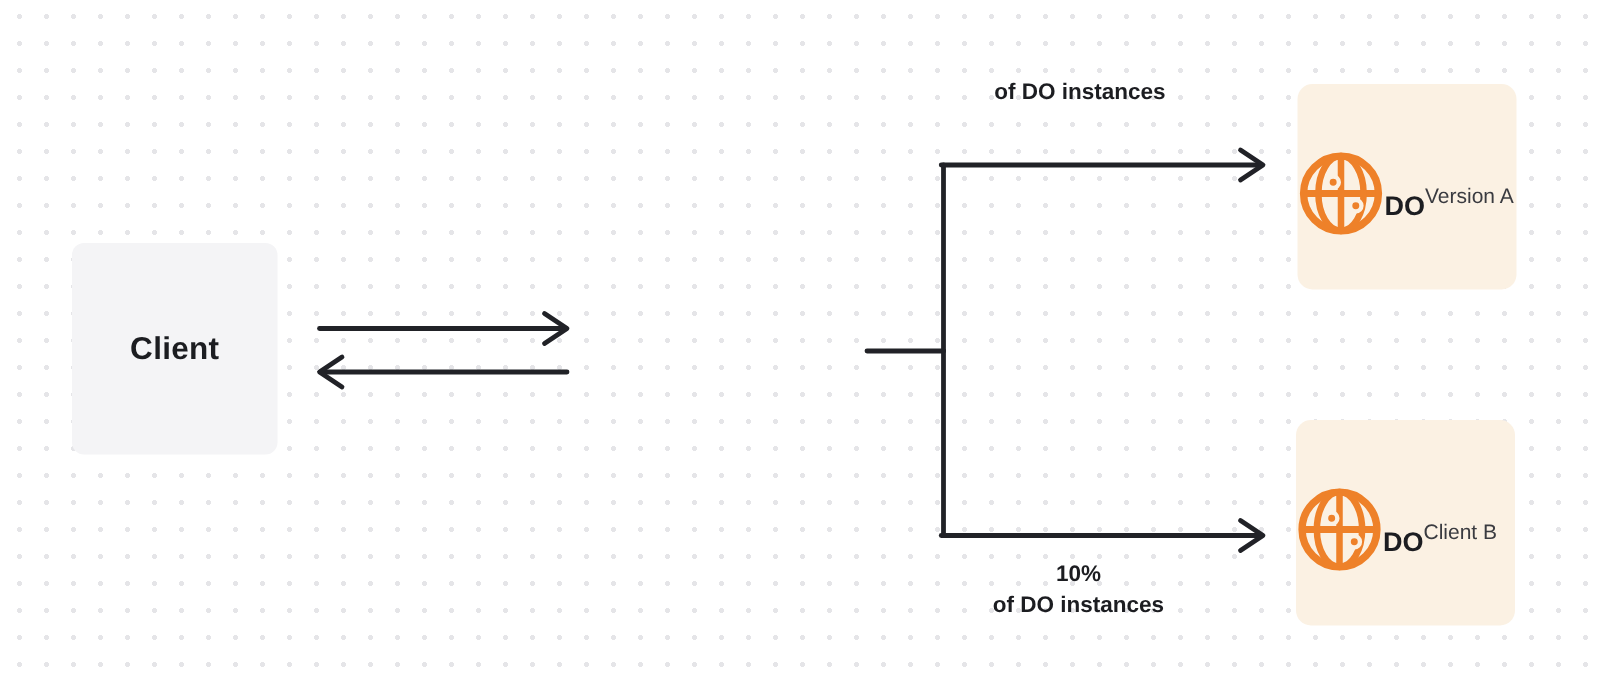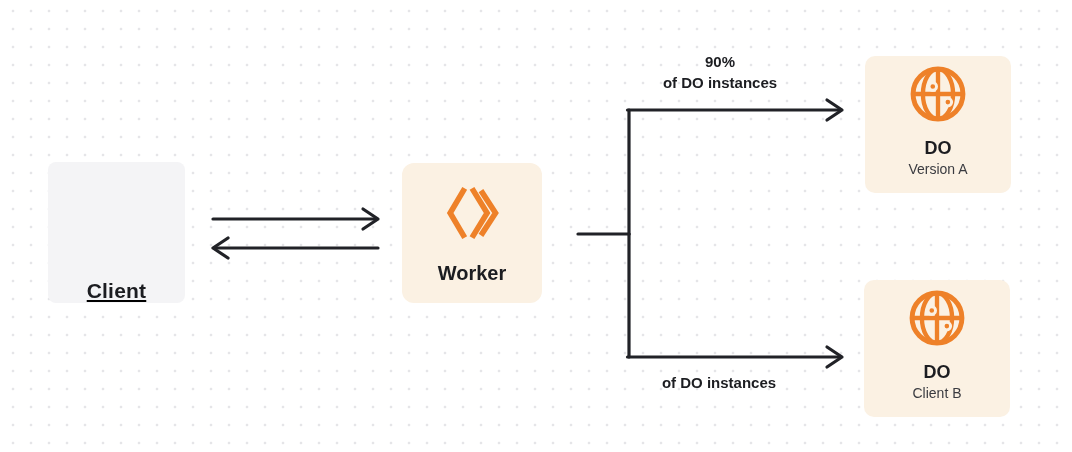--- a/index.html
+++ b/index.html
@@ -16,28 +16,27 @@
     background-image: radial-gradient(circle, #e5e5e8 1.5px, transparent 1.6px);
     background-size: 18px 18px;
     background-position: 4px 2px;
   }
   .connectors {
     position: absolute; left: 0; top: 0; width: 1072px; height: 452px;
     pointer-events: none;
   }
   .node {
     position: absolute;
-    display: flex; flex-direction: column; align-items: center;
+    display: flex; flex-direction: row; align-items: center;
     box-sizing: border-box;
   }
   .node-client {
     left: 48px; top: 162px; width: 137px; height: 141px;
     background: #f4f4f6; border-radius: 8px;
-    justify-content: flex-end;
-    text-decoration: underline;
+    justify-content: center;
   }
   .node-client .node-label {
     font-size: 21px; font-weight: bold; color: #1c1d21; letter-spacing: 0.2px;
   }
   .node-worker {
     left: 402px; top: 163px; width: 140px; height: 140px;
     background: #fbf1e3; border-radius: 12px;
     padding-top: 21px;
   }
   .node-worker .node-label {
@@ -101,28 +100,20 @@
     <g>
       <path d="M627.5,357 H840"></path>
       <path d="M827,347 L842,357 L827,367"></path>
     </g>
   </svg>
 
   <div class="node node-client">
     <span class="node-label">Client</span>
   </div>
 
-  <div class="node node-worker">
-    <svg class="icon" width="56" height="58" viewBox="0 0 100 100" fill="none" stroke="#EE8129" stroke-width="10" stroke-linecap="butt" stroke-linejoin="miter">
-      <polyline points="37,6 11,50 37,94"></polyline>
-      <polyline points="50,6 77,50 50,94"></polyline>
-      <polyline points="66,10 92,50 66,90"></polyline>
-    </svg>
-    <span class="node-label">Worker</span>
-  </div>
 
   <div class="node node-do node-do-a">
     <svg class="icon" width="58" height="58" viewBox="0 0 100 100" fill="none">
       <g stroke="#EE8129">
         <circle cx="50" cy="50" r="43" stroke-width="8.5"></circle>
         <line x1="10" y1="50" x2="90" y2="50" stroke-width="8"></line>
         <ellipse cx="50" cy="50" rx="26" ry="43" stroke-width="7.5"></ellipse>
         <line x1="50" y1="8" x2="50" y2="92" stroke-width="7.5"></line>
       </g>
       <circle cx="41" cy="37" r="6.5" fill="#EE8129" stroke="#FBF1E3" stroke-width="5"></circle>
@@ -141,21 +132,21 @@
         <line x1="50" y1="8" x2="50" y2="92" stroke-width="7.5"></line>
       </g>
       <circle cx="41" cy="37" r="6.5" fill="#EE8129" stroke="#FBF1E3" stroke-width="5"></circle>
       <circle cx="67" cy="64" r="6.5" fill="#EE8129" stroke="#FBF1E3" stroke-width="5"></circle>
     </svg>
     <span class="node-title">DO</span>
     <span class="node-subtitle">Client B</span>
   </div>
 
   <div class="edge-label edge-label-top">
-    <div>90%</div>
     <div>of DO instances</div>
   </div>
 
   <div class="edge-label edge-label-bottom">
+    <div>10%</div>
     <div>of DO instances</div>
   </div>
 
 </div>
 
 </body></html>

